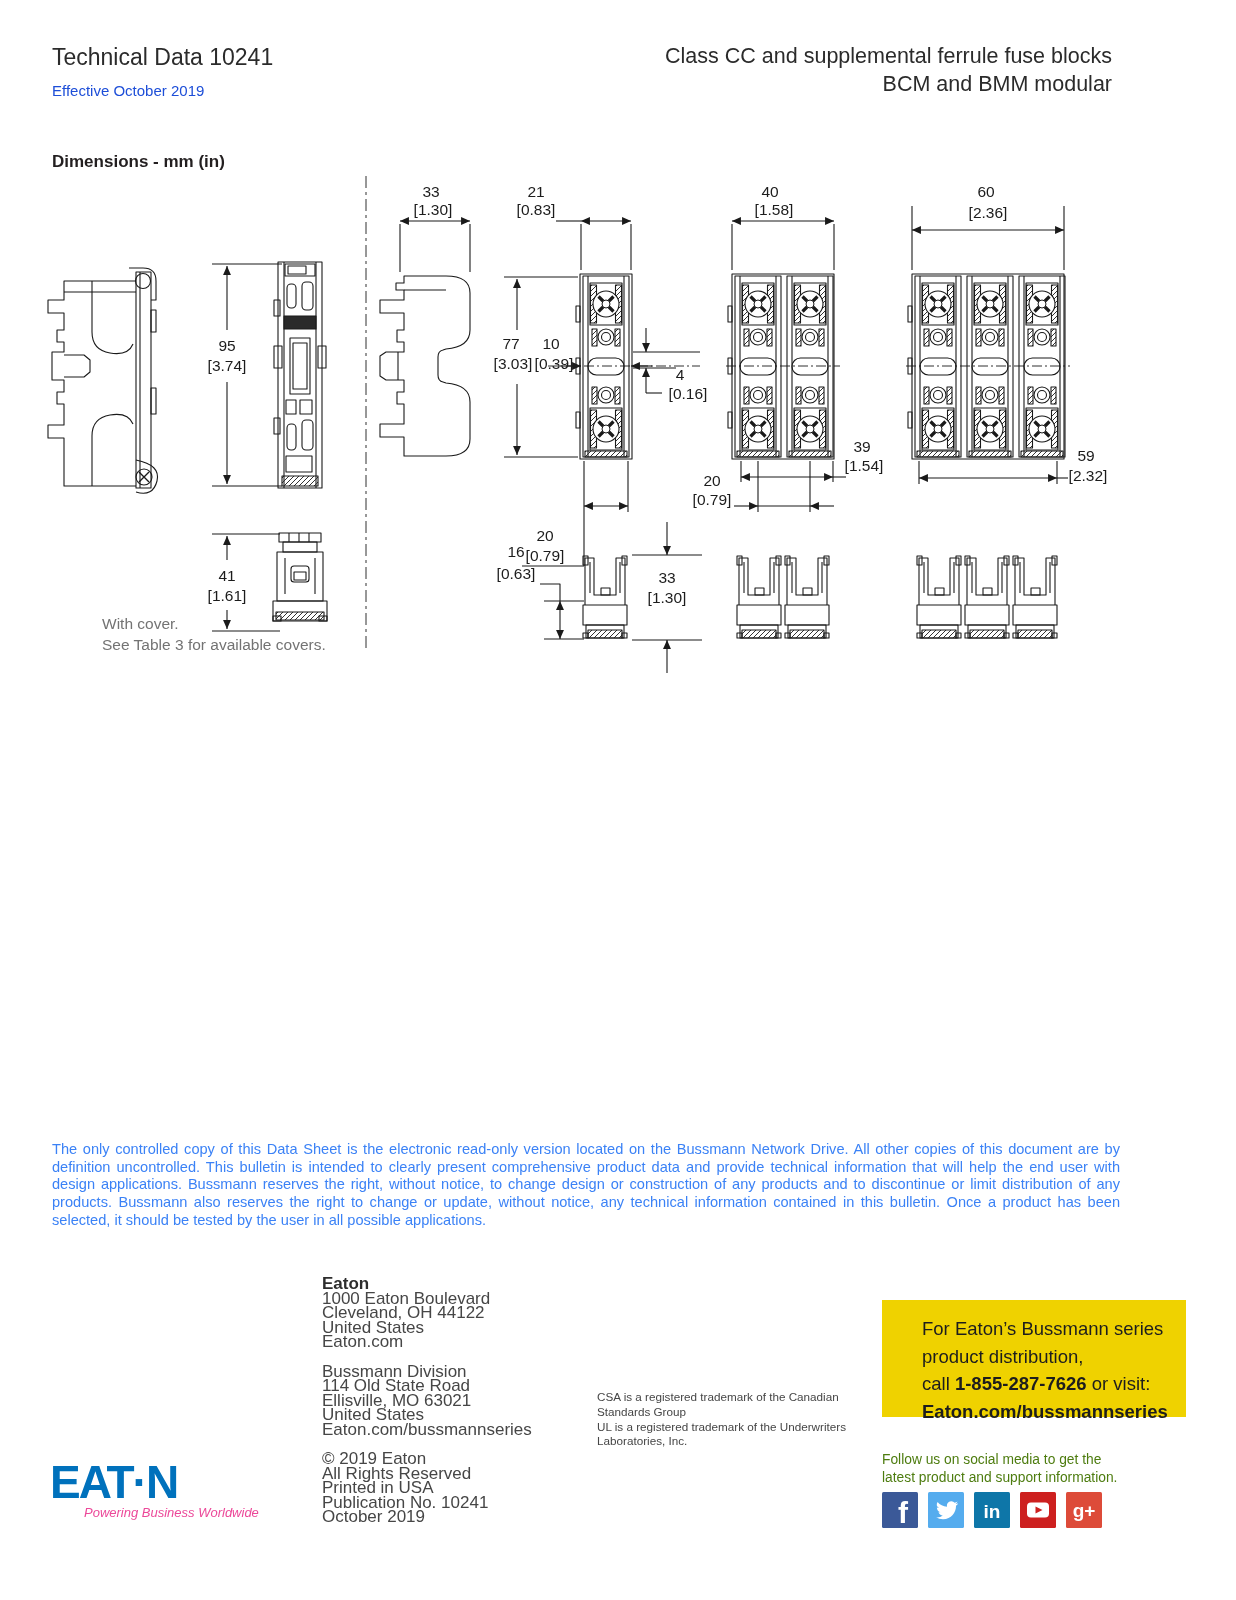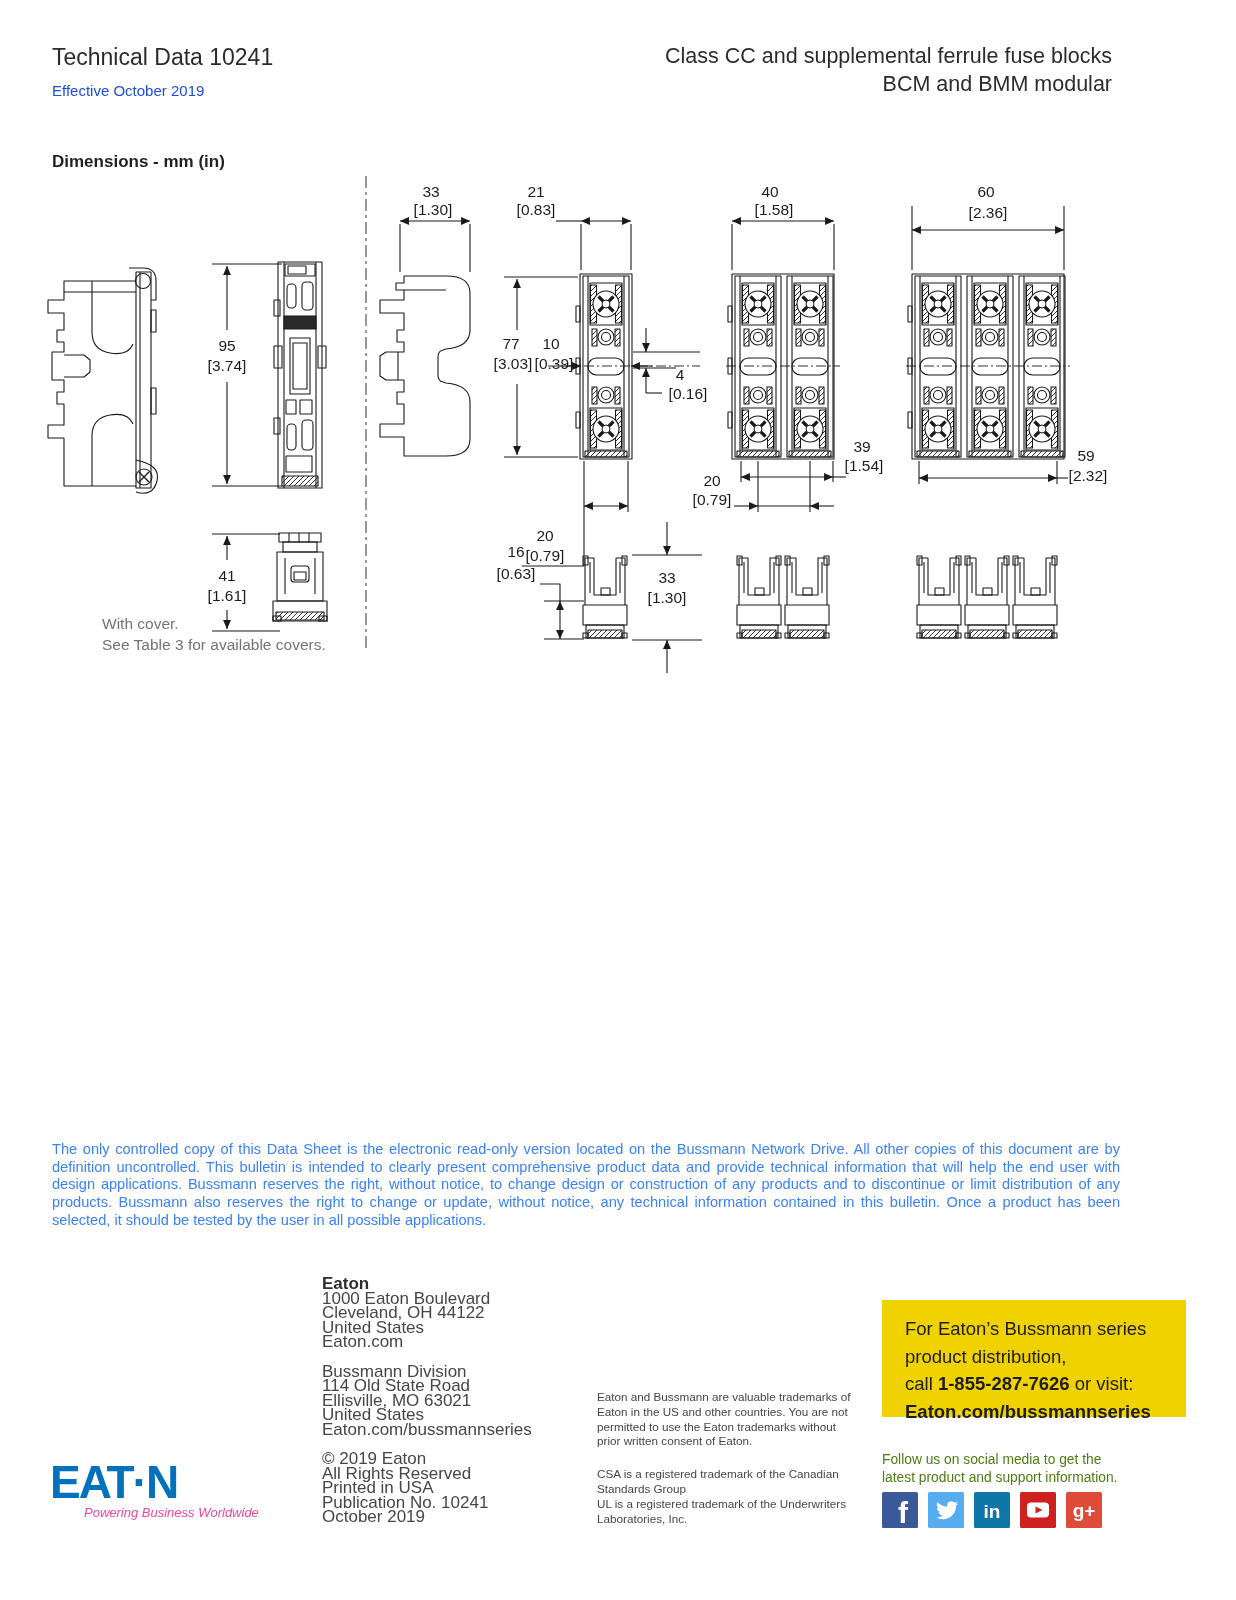--- a/index.html
+++ b/index.html
@@ -23,21 +23,21 @@
 
   
   .f-col1{position:absolute;left:322px;top:1277px;width:240px;font-size:17px;line-height:14.5px;color:#464646;}
   .f-col1 .blk{margin-bottom:15px;}
   .f-col1 .t{font-weight:bold;color:#2d2d2d;}
   .f-col2{position:absolute;left:597px;top:1390px;width:254px;font-size:11.7px;line-height:14.8px;color:#464646;}
   .f-col2 .blk{margin-bottom:18px;}
 
   
   .contact{position:absolute;left:882px;top:1300px;width:304px;height:117px;box-sizing:border-box;
-           padding:15px 10px 0 23px;font-size:18.5px;line-height:27.5px;color:#1d1d1d;}
+           padding:15px 10px 0 40px;font-size:18.5px;line-height:27.5px;color:#1d1d1d;}
   .contact b{font-weight:bold;}
 
   
   .follow{position:absolute;left:882px;top:1451px;font-size:13.8px;line-height:17.5px;color:#4d7c0f;}
   .icons{position:absolute;left:882px;top:1492px;display:flex;gap:10px;}
   .sicon{width:36px;height:36px;display:block;cursor:pointer;}
   .sicon text{font-family:"Liberation Sans",sans-serif;font-weight:bold;fill:#ffffff;}
 
   
   .logo{position:absolute;left:50px;top:1456px;}
@@ -374,21 +374,20 @@
     <div class="blk">
       <div>© 2019 Eaton</div>
       <div>All Rights Reserved</div>
       <div>Printed in USA</div>
       <div>Publication No. 10241</div>
       <div>October 2019</div>
     </div>
   </div>
 
   <div class="f-col2">
-    <div class="blk">Eaton and Bussmann are valuable trademarks of Eaton in the US and other countries. You are not permitted to use the Eaton trademarks without prior written consent of Eaton.</div>
     <div>CSA is a registered trademark of the Canadian Standards Group</div>
     <div>UL is a registered trademark of the Underwriters Laboratories, Inc.</div>
   </div>
 
   <div class="contact" style="background:#efd200;">
     <div>For Eaton’s Bussmann series</div>
     <div>product distribution,</div>
     <div><span>call </span><b>1-855-287-7626</b><span> or visit:</span></div>
     <div><b>Eaton.com/bussmannseries</b></div>
   </div>

